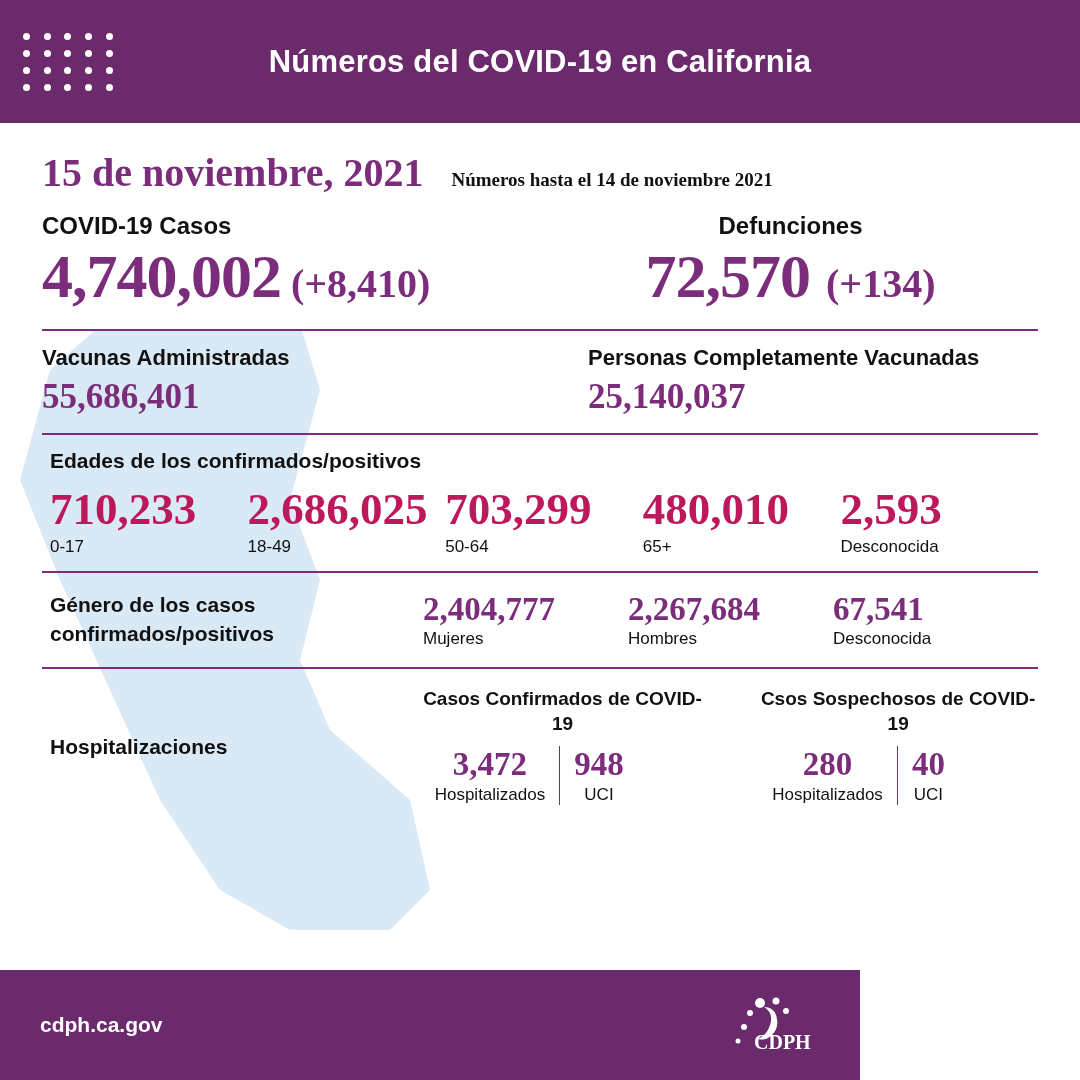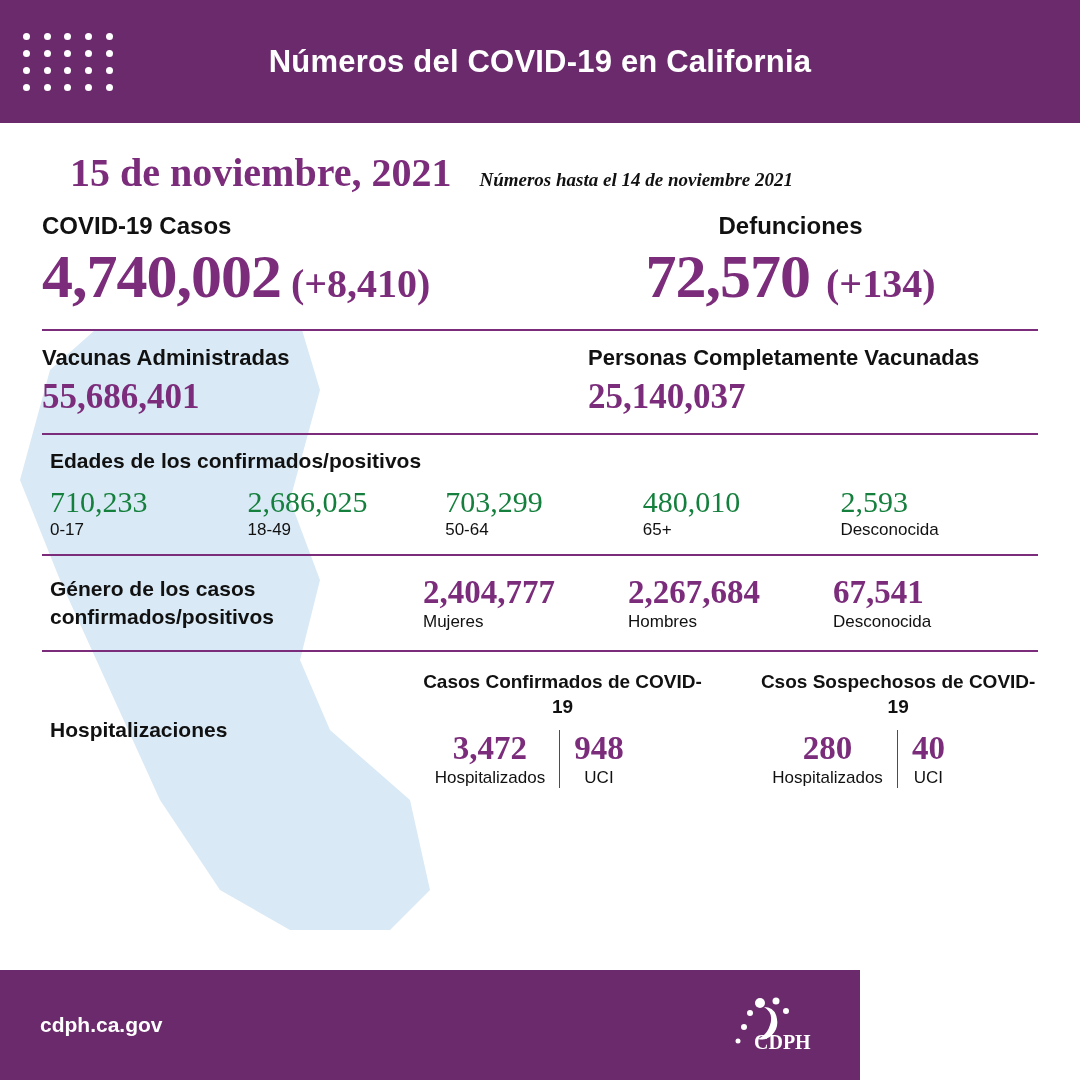--- a/index.html
+++ b/index.html
@@ -71,32 +71,30 @@
     position: relative;
     z-index: 2;
     padding: 0 40px;
   }
 
   .dateline {
     display: flex;
     align-items: baseline;
     gap: 28px;
     padding: 26px 0 6px 2px;
-    margin-left: 28px;
   }
   .date-main {
     color: #7b2d7b;
     font-family: "Liberation Serif", serif;
     font-size: 40px;
     font-weight: bold;
   }
   .date-sub {
     color: #111111;
     font-family: "Liberation Serif", serif;
-    font-style: italic;
     font-size: 19px;
     font-weight: bold;
   }
 
   
   .topstats {
     display: flex;
     padding: 10px 0 20px 2px;
   }
   .topstats .col { flex: 1; }
@@ -161,24 +159,24 @@
     font-size: 21px;
     font-weight: bold;
     margin-bottom: 12px;
   }
   .ages {
     display: flex;
     gap: 0;
   }
   .ages .age { width: 205px; }
   .age-value {
-    color: #15803d;
-    font-family: "Liberation Serif", serif;
-    font-size: 30px;
-    font-weight: normal;
+    color: #be185d;
+    font-family: "Liberation Serif", serif;
+    font-size: 45px;
+    font-weight: bold;
     line-height: 1.1;
   }
   .age-label {
     color: #111111;
     font-size: 17px;
     margin-top: 2px;
   }
 
   
   .gender {

